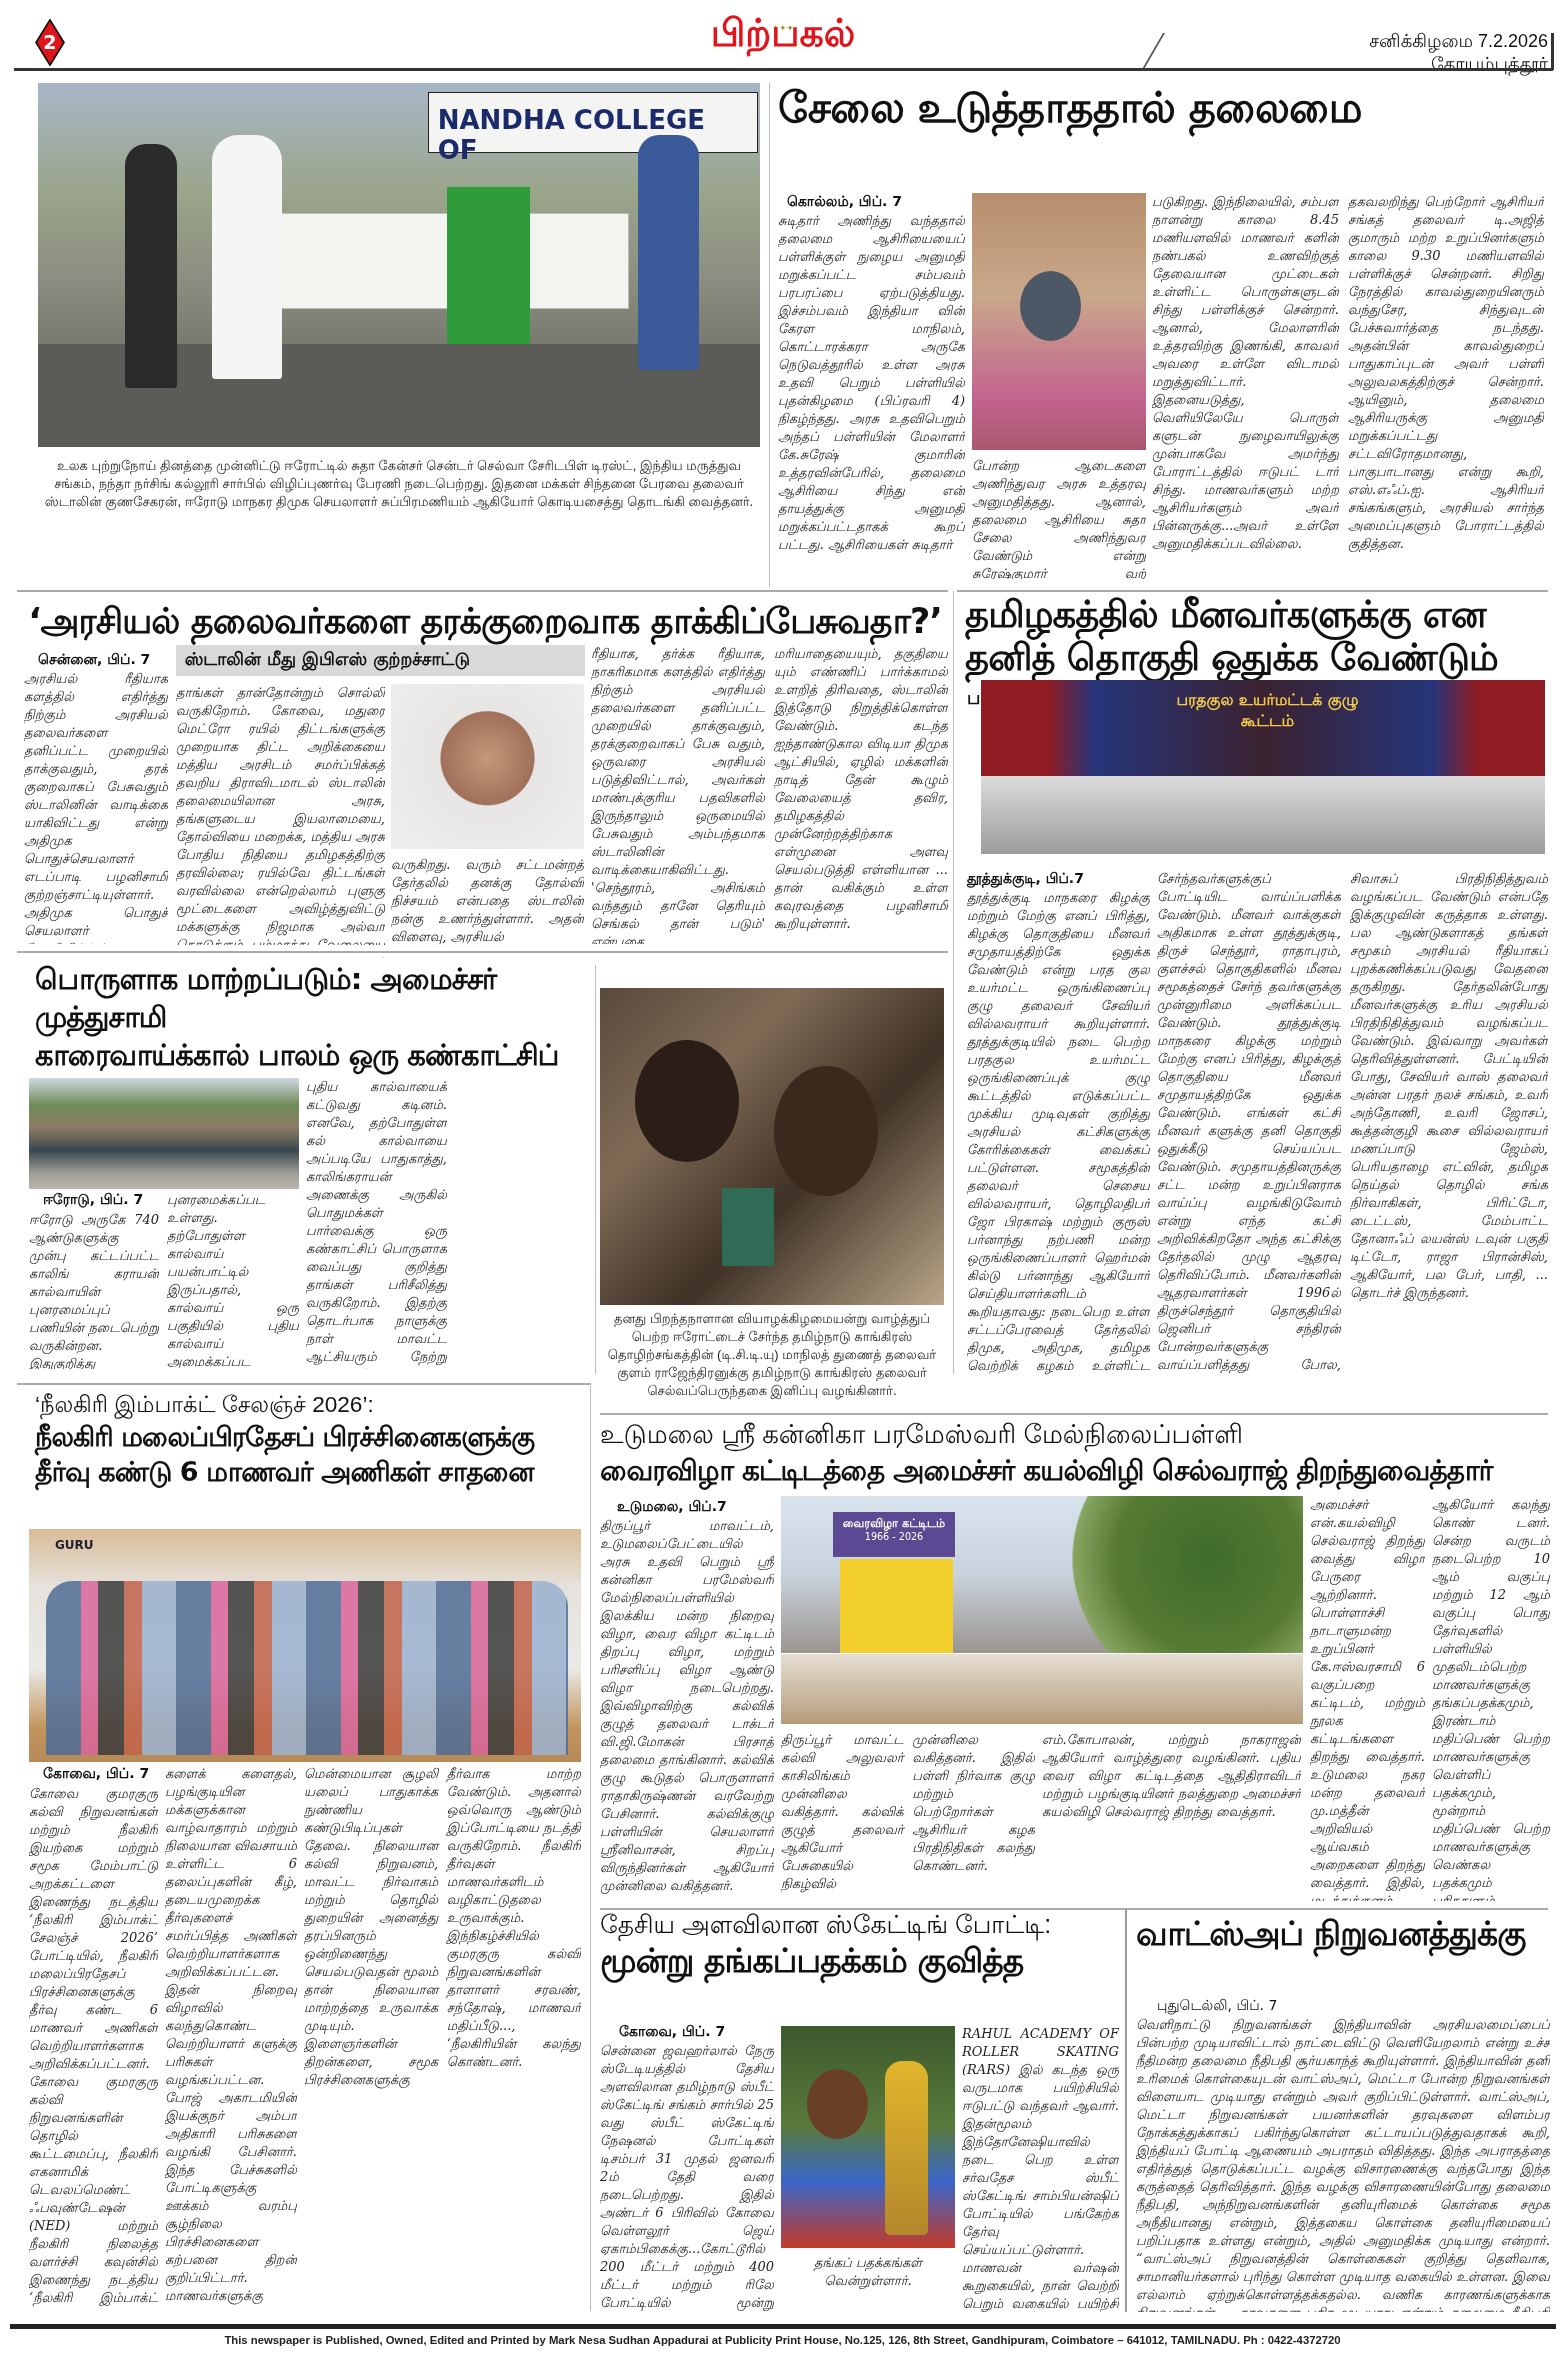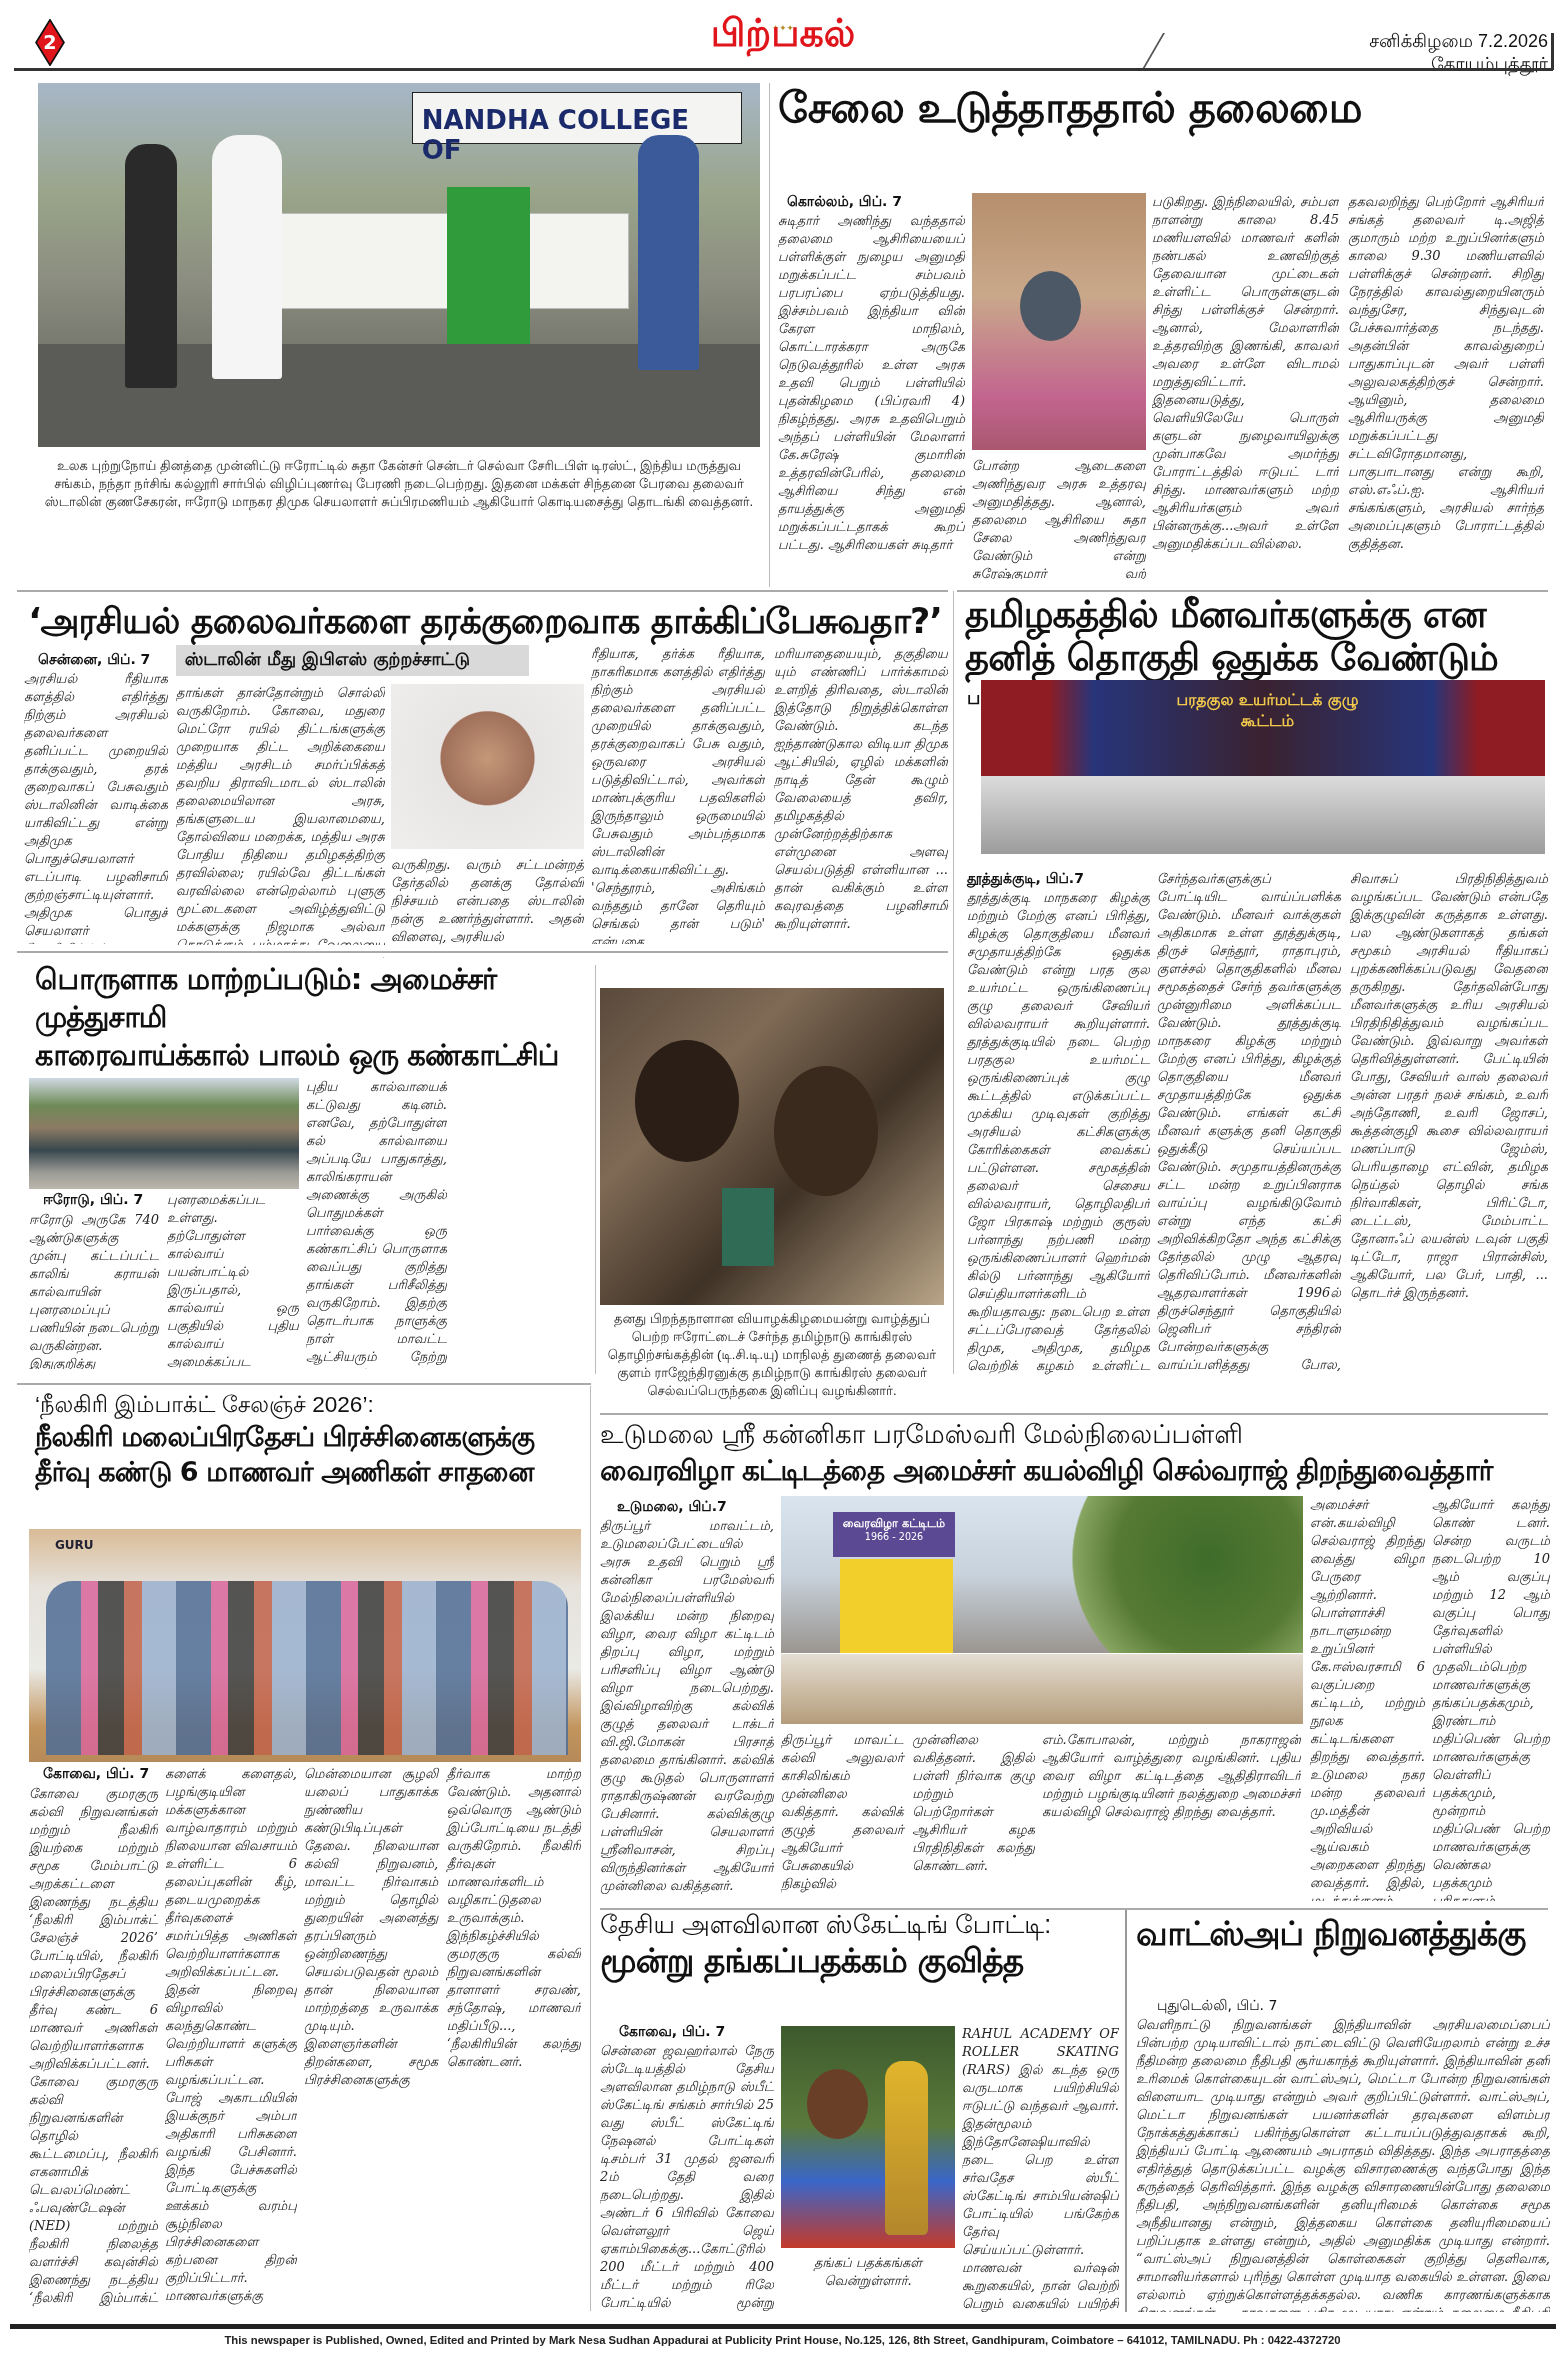--- a/index.html
+++ b/index.html
@@ -36,21 +36,21 @@
   </svg>
   <div class="abs logo-mark">✦✦✦</div>
   <div class="abs logo">பிற்பகல்</div>
   <div class="abs slant"></div>
   <div class="abs dateline">சனிக்கிழமை 7.2.2026 கோயம்புத்தூர்</div>
   <div class="abs rule-right"></div>
   <div class="abs rule-top"></div>
 </div>
 
 <div class="abs photo" style="left:38px;top:83px;width:722px;height:364px;background:linear-gradient(180deg,#a7b7c7 0%,#9aa58a 30%,#8b8d80 55%,#595954 100%);">
-  <div class="abs" style="left:374px;top:8.7px;width:330px;height:52px;background:#f4f4f2;border:1.7px solid #222;">
+  <div class="abs" style="left:390px;top:8.7px;width:330px;height:61px;background:#f4f4f2;border:1.7px solid #222;">
     <div style="font-family:'DejaVu Sans',sans-serif;font-weight:900;font-size:26px;color:#1a2a6b;padding:12px 8.7px;">NANDHA COLLEGE OF</div>
   </div>
   <div class="abs" style="left:226px;top:130px;width:365px;height:96px;background:#f3f3f0;border:0.9px solid #bbb;"></div>
   <div class="abs" style="left:409px;top:104px;width:83px;height:165px;background:#2f9b3a;"></div>
   <div class="abs" style="left:0;top:261px;width:722px;height:103px;background:#5b5b57;"></div>
   <div class="abs" style="left:174px;top:52px;width:70px;height:244px;background:#f5f5f5;border-radius:26px 26px 3.5px 3.5px;"></div>
   <div class="abs" style="left:87px;top:61px;width:52px;height:244px;background:#2a2a2a;border-radius:21px 21px 3.5px 3.5px;"></div>
   <div class="abs" style="left:600px;top:52px;width:61px;height:235px;background:#3a5a9a;border-radius:21px 21px 3.5px 3.5px;"></div>
 </div>
 <div class="abs caption" style="left:38px;top:457px;width:722px;">உலக புற்றுநோய் தினத்தை முன்னிட்டு ஈரோட்டில் சுதா கேன்சர் சென்டர் செல்வா சேரிடபிள் டிரஸ்ட், இந்திய மருத்துவ சங்கம், நந்தா நர்சிங் கல்லூரி சார்பில் விழிப்புணர்வு பேரணி நடைபெற்றது. இதனை மக்கள் சிந்தனை பேரவை தலைவர் ஸ்டாலின் குணசேகரன், ஈரோடு மாநகர திமுக செயலாளர் சுப்பிரமணியம் ஆகியோர் கொடியசைத்து தொடங்கி வைத்தனர்.</div>
@@ -68,21 +68,21 @@
 <div class="abs body-col" style="left:972px;top:457px;width:174px;height:122px;">போன்ற ஆடைகளை அணிந்துவர அரசு உத்தரவு அனுமதித்தது. ஆனால், தலைமை ஆசிரியை சுதா சேலை அணிந்துவர வேண்டும் என்று சுரேஷ்குமார் வற் புறுத்தியதாகச் சொல்லப்</div>
 <div class="abs body-col" style="left:1152px;top:193px;width:187px;height:387px;">படுகிறது. இந்நிலையில், சம்பள நாளன்று காலை 8.45 மணியளவில் மாணவர் களின் நண்பகல் உணவிற்குத் தேவையான முட்டைகள் உள்ளிட்ட பொருள்களுடன் சிந்து பள்ளிக்குச் சென்றார். ஆனால், மேலாளரின் உத்தரவிற்கு இணங்கி, காவலர் அவரை உள்ளே விடாமல் மறுத்துவிட்டார். இதனையடுத்து, வெளியிலேயே பொருள் களுடன் நுழைவாயிலுக்கு முன்பாகவே அமர்ந்து போராட்டத்தில் ஈடுபட் டார் சிந்து. மாணவர்களும் மற்ற ஆசிரியர்களும் அவர் பின்னருக்கு...அவர் உள்ளே அனுமதிக்கப்படவில்லை.</div>
 <div class="abs body-col" style="left:1348px;top:193px;width:196px;height:387px;">தகவலறிந்து பெற்றோர் ஆசிரியர் சங்கத் தலைவர் டி.அஜித் குமாரும் மற்ற உறுப்பினர்களும் காலை 9.30 மணியளவில் பள்ளிக்குச் சென்றனர். சிறிது நேரத்தில் காவல்துறையினரும் வந்துசேர, சிந்துவுடன் பேச்சுவார்த்தை நடந்தது. அதன்பின் காவல்துறைப் பாதுகாப்புடன் அவர் பள்ளி அலுவலகத்திற்குச் சென்றார். ஆயினும், தலைமை ஆசிரியருக்கு அனுமதி மறுக்கப்பட்டது சட்டவிரோதமானது, பாகுபாடானது என்று கூறி, எஸ்.எஃப்.ஐ. ஆசிரியர் சங்கங்களும், அரசியல் சார்ந்த அமைப்புகளும் போராட்டத்தில் குதித்தன.</div>
 
 <div class="abs hr" style="left:17.4px;top:590px;width:931px;"></div>
 <div class="abs hr" style="left:957px;top:590px;width:591px;"></div>
 
 <div class="abs headline" style="left:24px;top:600px;width:922px;font-size:35px;line-height:42px;text-align:center;">‘அரசியல் தலைவர்களை தரக்குறைவாக தாக்கிப்பேசுவதா?’</div>
 <div class="abs dateline-art" style="left:38px;top:651px;">சென்னை, பிப். 7</div>
 <div class="abs body-col" style="left:24px;top:670px;width:144px;height:274px;">அரசியல் ரீதியாக களத்தில் எதிர்த்து நிற்கும் அரசியல் தலைவர்களை தனிப்பட்ட முறையில் தாக்குவதும், தரக் குறைவாகப் பேசுவதும் ஸ்டாலினின் வாடிக்கை யாகிவிட்டது என்று அதிமுக பொதுச்செயலாளர் எடப்பாடி பழனிசாமி குற்றஞ்சாட்டியுள்ளார். அதிமுக பொதுச் செயலாளர் வெளியிட்டுள்ள அறிக்கையில் கூறி இருப்பதாவது: 2021 தேர்தல் நேரத்தில் திமுக சார்பில் ஸ்டாலின் அளித்த 525க்கும் மேற்பட்ட வாக்குறுதிகளில், நான்கில் ஒரு பங்கைக் கூட நிறைவேற்றவில்லை என்ற உண்மையை, மக்களுக்கு</div>
-<div class="abs grey-box" style="left:176px;top:645px;width:353px;height:31px;">
+<div class="abs grey-box" style="left:176px;top:645px;width:409px;height:31px;">
   <div class="sub" style="font-size:17.4px;padding:4.3px 8.7px;">ஸ்டாலின் மீது இபிஎஸ் குற்றச்சாட்டு</div>
 </div>
 <div class="abs body-col" style="left:176px;top:684px;width:209px;height:261px;">தாங்கள் தான்தோன்றும் சொல்லி வருகிறோம். கோவை, மதுரை மெட்ரோ ரயில் திட்டங்களுக்கு முறையாக திட்ட அறிக்கையை மத்திய அரசிடம் சமர்ப்பிக்கத் தவறிய திராவிடமாடல் ஸ்டாலின் தலைமையிலான அரசு, தங்களுடைய இயலாமையை, தோல்வியை மறைக்க, மத்திய அரசு போதிய நிதியை தமிழகத்திற்கு தரவில்லை; ரயில்வே திட்டங்கள் வரவில்லை என்றெல்லாம் புளுகு மூட்டைகளை அவிழ்த்துவிட்டு மக்களுக்கு நிஜமாக அல்வா கொடுக்கும் பம்மாத்து வேலையை அரங்கேற்றி</div>
 <div class="abs photo" style="left:391px;top:684px;width:193px;height:165px;background:radial-gradient(circle at 50% 45%,#c59879 0%,#a0705a 35%,#e8e6e4 36%,#f0eeed 100%);"></div>
 <div class="abs body-col" style="left:391px;top:856px;width:193px;height:89px;">வருகிறது. வரும் சட்டமன்றத் தேர்தலில் தனக்கு தோல்வி நிச்சயம் என்பதை ஸ்டாலின் நன்கு உணர்ந்துள்ளார். அதன் விளைவு, அரசியல்</div>
 <div class="abs body-col" style="left:591px;top:645px;width:174px;height:299px;">ரீதியாக, தர்க்க ரீதியாக, நாகரிகமாக களத்தில் எதிர்த்து நிற்கும் அரசியல் தலைவர்களை தனிப்பட்ட முறையில் தாக்குவதும், தரக்குறைவாகப் பேசு வதும், ஒருவரை அரசியல் படுத்திவிட்டால், அவர்கள் மாண்புக்குரிய பதவிகளில் இருந்தாலும் ஒருமையில் பேசுவதும் அம்பந்தமாக ஸ்டாலினின் வாடிக்கையாகிவிட்டது. 'செந்தூரம், அசிங்கம் வந்ததும் தானே தெரியும் செங்கல் தான் படும்' என்பதை, ...</div>
 <div class="abs body-col" style="left:774px;top:645px;width:174px;height:299px;">மரியாதையையும், தகுதியை யும் எண்ணிப் பார்க்காமல் உளறித் திரிவதை, ஸ்டாலின் இத்தோடு நிறுத்திக்கொள்ள வேண்டும். கடந்த ஐந்தாண்டுகால விடியா திமுக ஆட்சியில், ஏழில் மக்களின் நாடித் தேன் கூழும் வேலையைத் தவிர, தமிழகத்தில் முன்னேற்றத்திற்காக எள்முனை அளவு செயல்படுத்தி எள்ளியான ... தான் வகிக்கும் உள்ள கவுரவத்தை பழனிசாமி கூறியுள்ளார்.</div>
 
 <div class="abs vr" style="left:953px;top:591px;height:783px;"></div>
 

